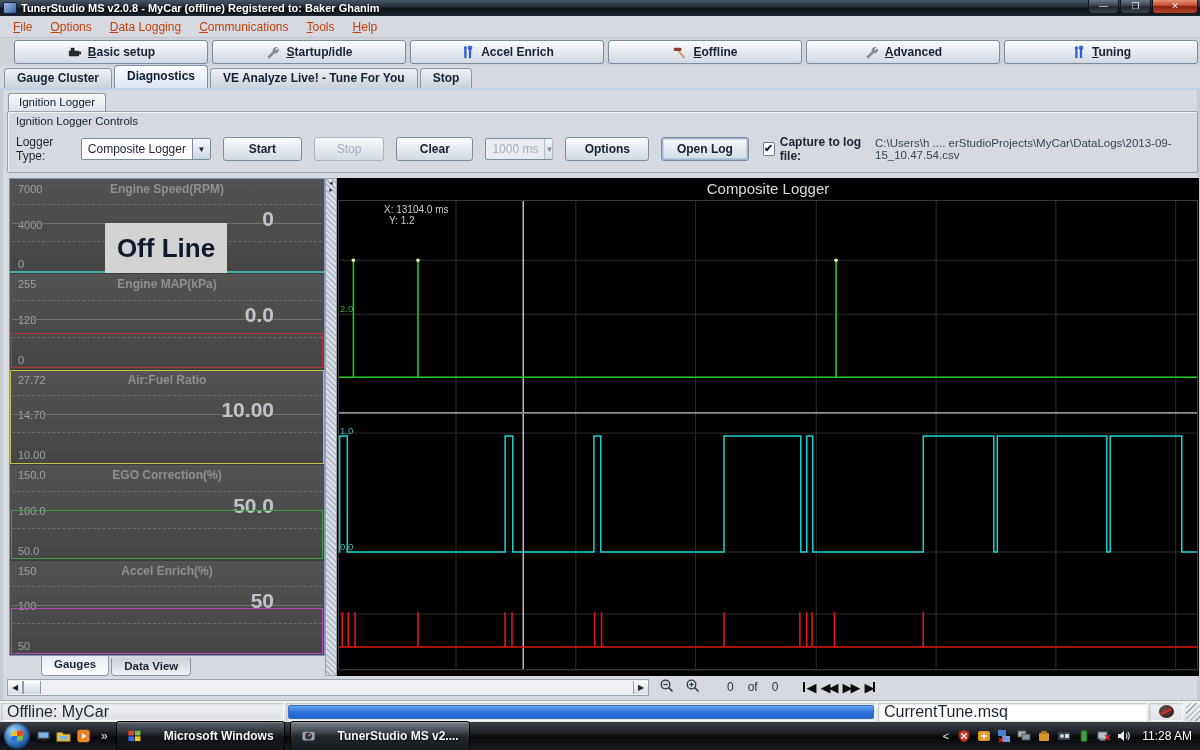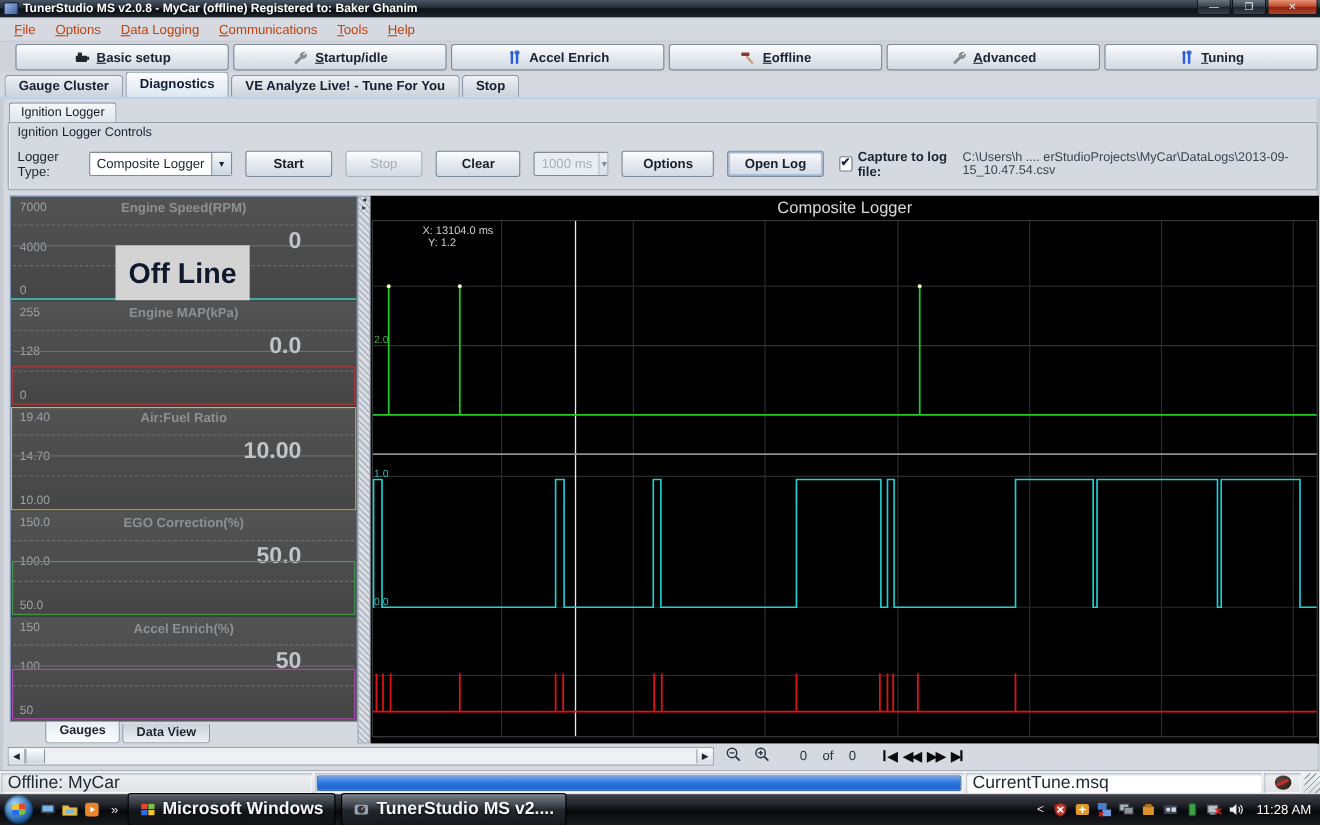--- a/index.html
+++ b/index.html
@@ -136,24 +136,24 @@
 
   
   .taskbar{position:absolute;left:0;top:722px;width:1200px;height:28px;
     background:linear-gradient(#3d4046 0%,#202228 35%,#08090b 55%,#191b1f 100%);display:flex;align-items:center;}
   .orb{width:26px;height:26px;border-radius:50%;margin:0 6px 0 4px;position:relative;
     background:radial-gradient(circle at 35% 28%,#9fd2f5,#2f6fb5 55%,#0c3a6e 85%);box-shadow:inset 0 0 3px #012;}
   .orb .flag{position:absolute;left:7px;top:8px;width:12px;height:10px;border-radius:2px;
     background:conic-gradient(#e8452c 0 25%,#7cc043 0 50%,#2a6fe8 0 75%,#f5c428 0);transform:skewY(-6deg);}
   .ql{display:flex;align-items:center;gap:5px;margin-right:8px;}
   .ql-chev{color:#dfe5ec;font-size:12px;margin-left:2px;}
-  .taskbtn{height:22px;display:flex;align-items:center;gap:6px;padding:3px 10px;margin-right:5px;
+  .taskbtn{height:22px;display:flex;align-items:center;gap:22px;padding:3px 10px;margin-right:5px;
     border:1px solid #000;border-radius:3px;min-width:130px;
     background:linear-gradient(rgba(130,140,150,.45),rgba(40,44,50,.4) 50%,rgba(10,12,14,.5));
-    box-shadow:inset 0 1px 0 rgba(255,255,255,.25);color:#f2f5f9;font-size:16px;font-weight:bold;text-shadow:0 1px 2px #000;}
+    box-shadow:inset 0 1px 0 rgba(255,255,255,.25);color:#f2f5f9;font-size:12px;font-weight:bold;text-shadow:0 1px 2px #000;}
   .taskbtn.active{background:linear-gradient(rgba(170,180,190,.55),rgba(70,76,84,.45) 50%,rgba(20,24,28,.55));}
   .taskbtn svg{width:15px;height:14px;}
   .tray{margin-left:auto;display:flex;align-items:center;gap:5px;padding-right:8px;}
   .tray-chev{color:#e8edf3;font-size:11px;margin-right:2px;}
   .tray-ico{width:15px;height:14px;display:flex;align-items:center;justify-content:center;}
   .clock{color:#fff;font-size:12px;margin-left:6px;text-shadow:0 1px 2px #000;}
 </style>
 </head>
 <body>
 
@@ -288,21 +288,21 @@
           <div class="g-tick t1">128</div>
           <div class="g-tick t2">0</div>
           <div class="g-dash" style="top: 27%;"></div>
           <div class="g-dash" style="top: 66%;"></div>
           <div class="g-solid" style="top: 47%;"></div>
           <div class="g-value">0.0</div>
           <div class="g-accent-box" style="top: 62%; border-color: rgb(185, 53, 53);"></div>
         </div>
         <div class="gauge">
           <div class="g-title">Air:Fuel Ratio</div>
-          <div class="g-tick t0">19.40</div>
+          <div class="g-tick t0">27.72</div>
           <div class="g-tick t1">14.70</div>
           <div class="g-tick t2">10.00</div>
           <div class="g-dash" style="top: 27%;"></div>
           <div class="g-dash" style="top: 66%;"></div>
           <div class="g-solid" style="top: 47%;"></div>
           <div class="g-value">10.00</div>
           <div class="g-accent-full" style="border-color: rgb(198, 194, 60);"></div>
         </div>
         <div class="gauge">
           <div class="g-title">EGO Correction(%)</div>

